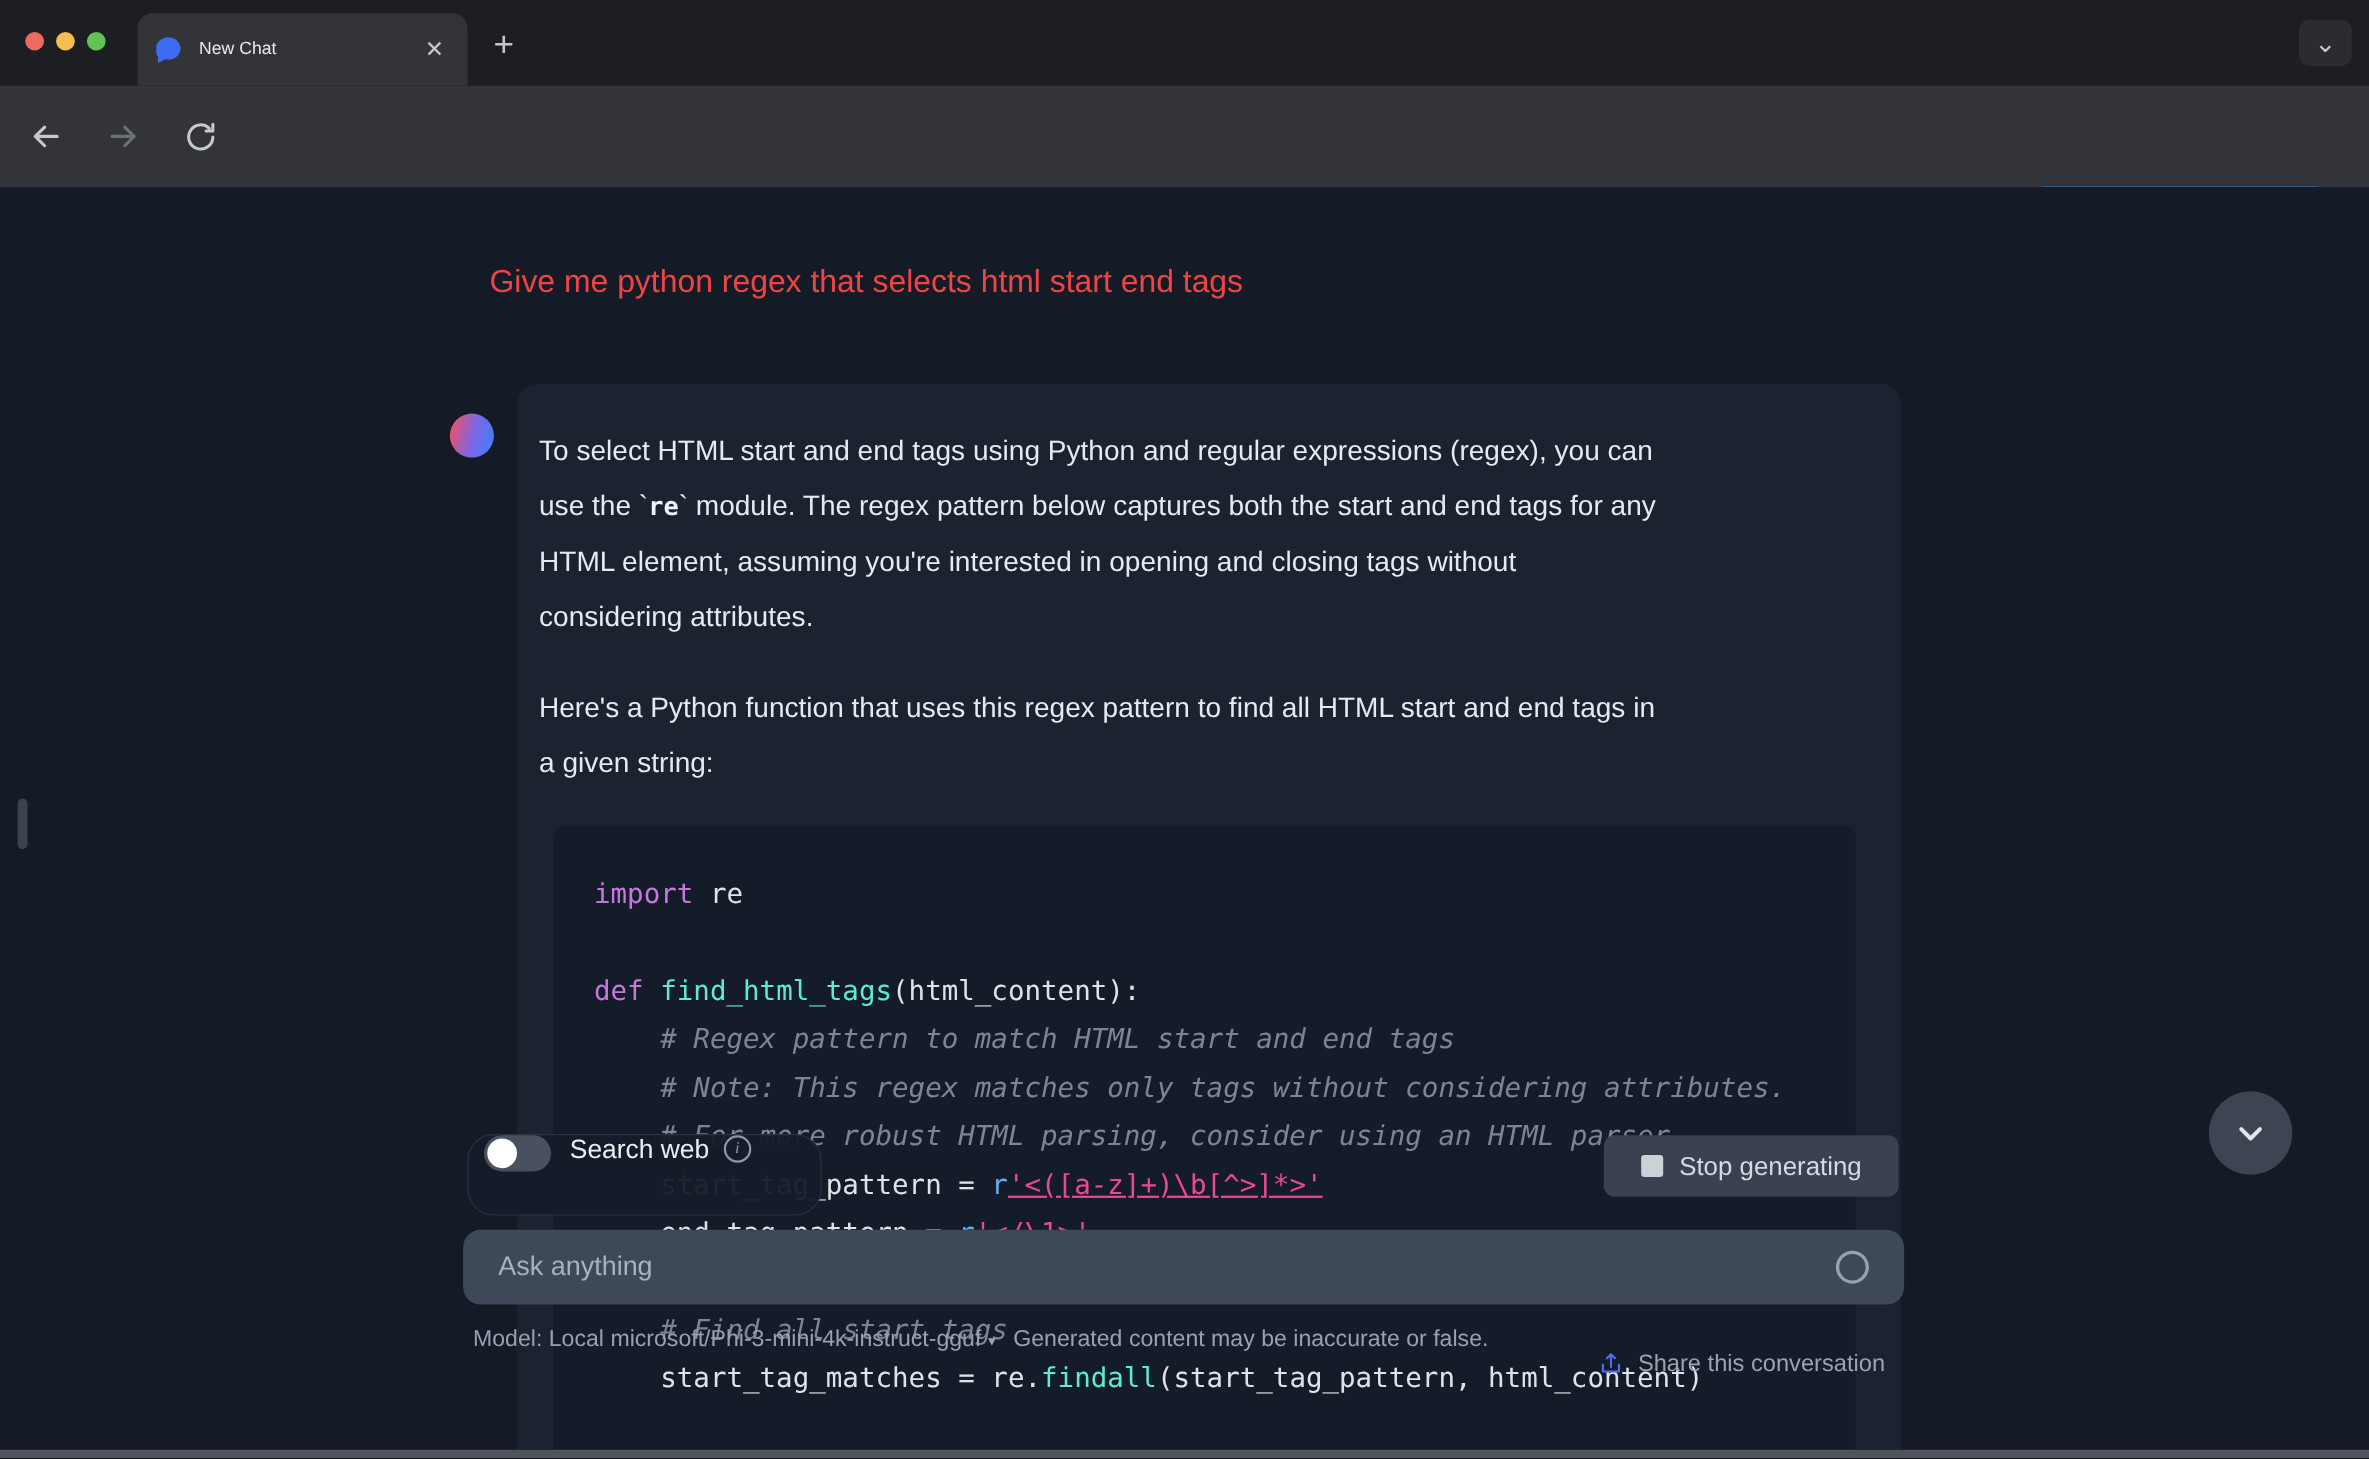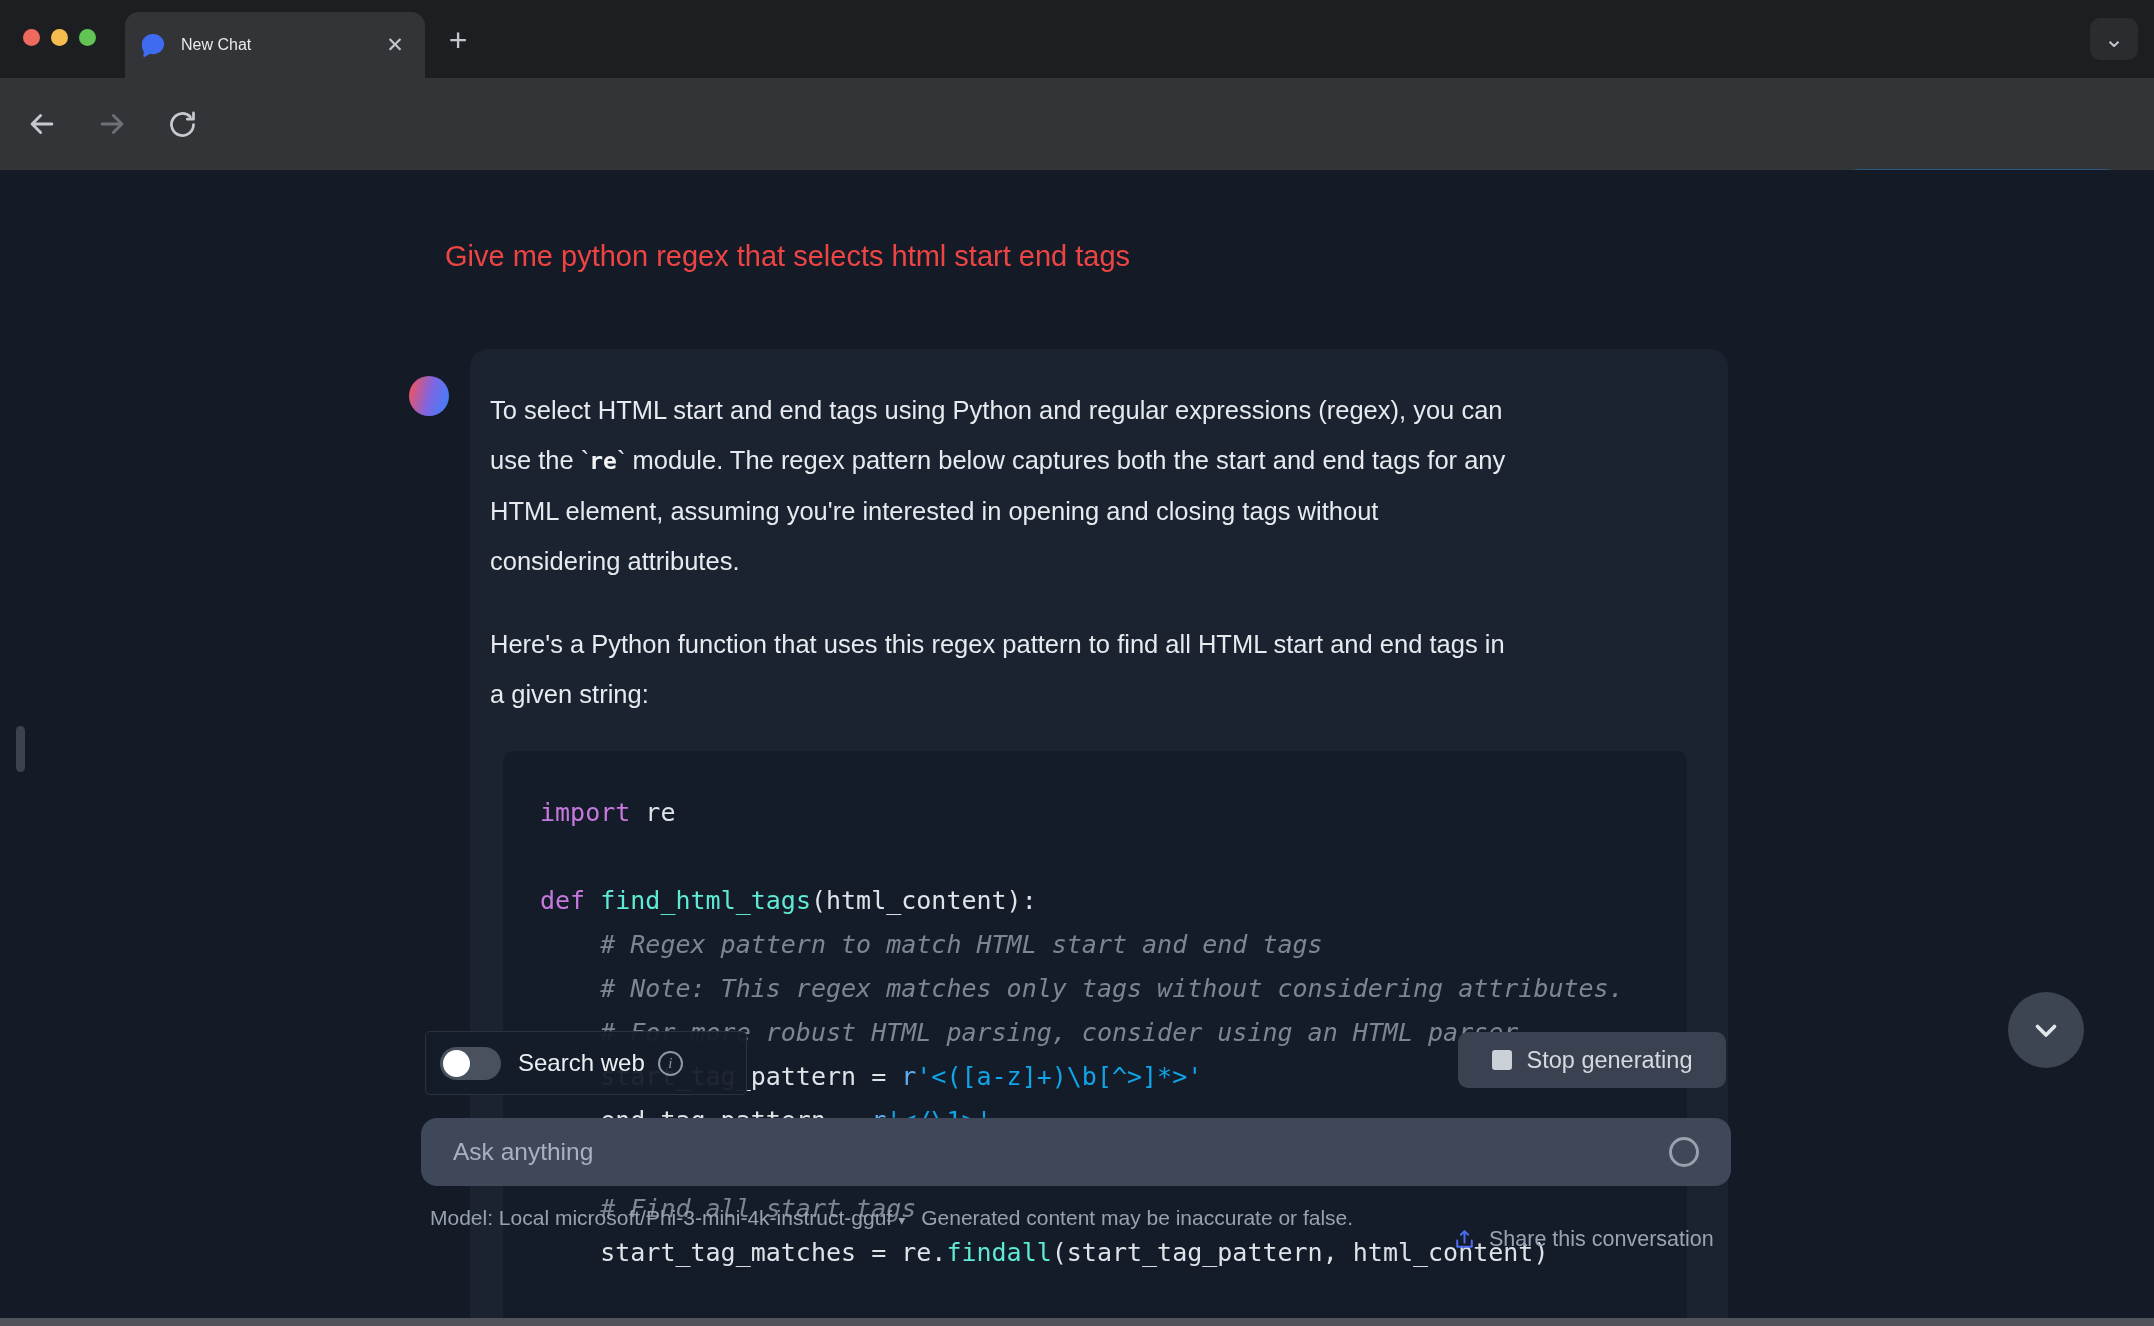--- a/index.html
+++ b/index.html
@@ -61,26 +61,26 @@
   .para2 { margin-top:33px; }
 
   .codeblock { margin:32px 0 0 13px; width:1184px; min-height:620px; background:#151c29; border-radius:10px;
                padding:40px 0 30px 37px; font-family:"DejaVu Sans Mono", monospace; font-size:25px;
                line-height:44px; }
   .code-line { white-space:pre; height:44px; }
   .tk-pl { color:#dfe3e8; }
   .tk-kw { color:#c678dd; }
   .tk-fn { color:#5eead4; }
   .tk-cm { color:#7d8595; font-style:italic; }
-  .tk-st { color:#0ea5e9; }
+  .tk-st { color:#ec4899;text-decoration:underline; }
   .tk-rw { color:#61afef; }
 
   
-  .search-panel { position:absolute; left:425px; top:861px; width:322px; height:64px; border-radius:5px;
-                  background:rgba(21,28,41,.95); border:1px solid #2b3342; display:flex; align-items:center;
+  .search-panel { position:absolute; left:425px; top:861px; width:322px; height:74px; border-radius:24px;
+                  background:rgba(21,28,41,.95); border:1px solid #2b3342; display:flex; align-items:flex-start;
                   padding:0 14px; }
   .toggle { width:61px; height:33px; border-radius:17px; background:#49515f; position:relative; flex:0 0 auto; }
   .toggle .knob { position:absolute; left:3px; top:3px; width:27px; height:27px; border-radius:50%; background:#fff; }
   .search-lbl { margin-left:17px; font-size:24px; color:#eceef2; white-space:nowrap; }
   .info-circ { margin-left:13px; width:25px; height:25px; border-radius:50%; border:2px solid #8f97a6;
                color:#8f97a6; font-size:15px; display:flex; align-items:center; justify-content:center;
                font-family:"Liberation Serif", serif; font-style:italic; }
 
   .stop-btn { position:absolute; left:1458px; top:862px; width:268px; height:56px; border-radius:10px;
               background:#3a4150; display:flex; align-items:center; justify-content:center; gap:15px; }

